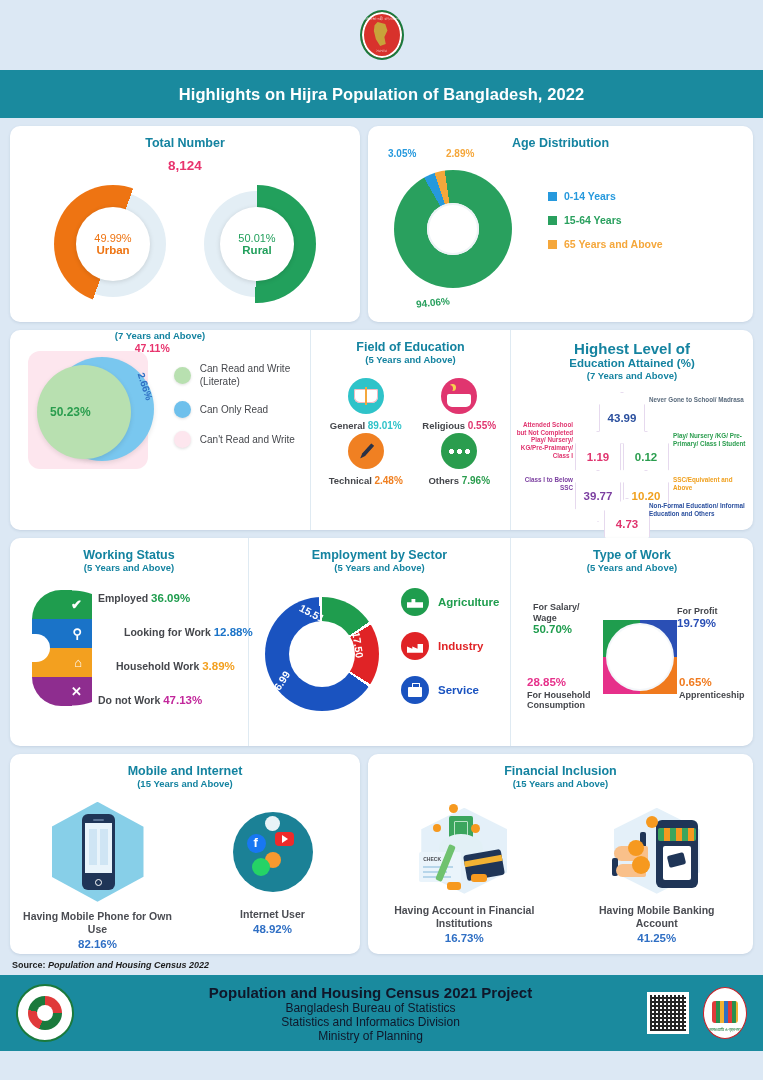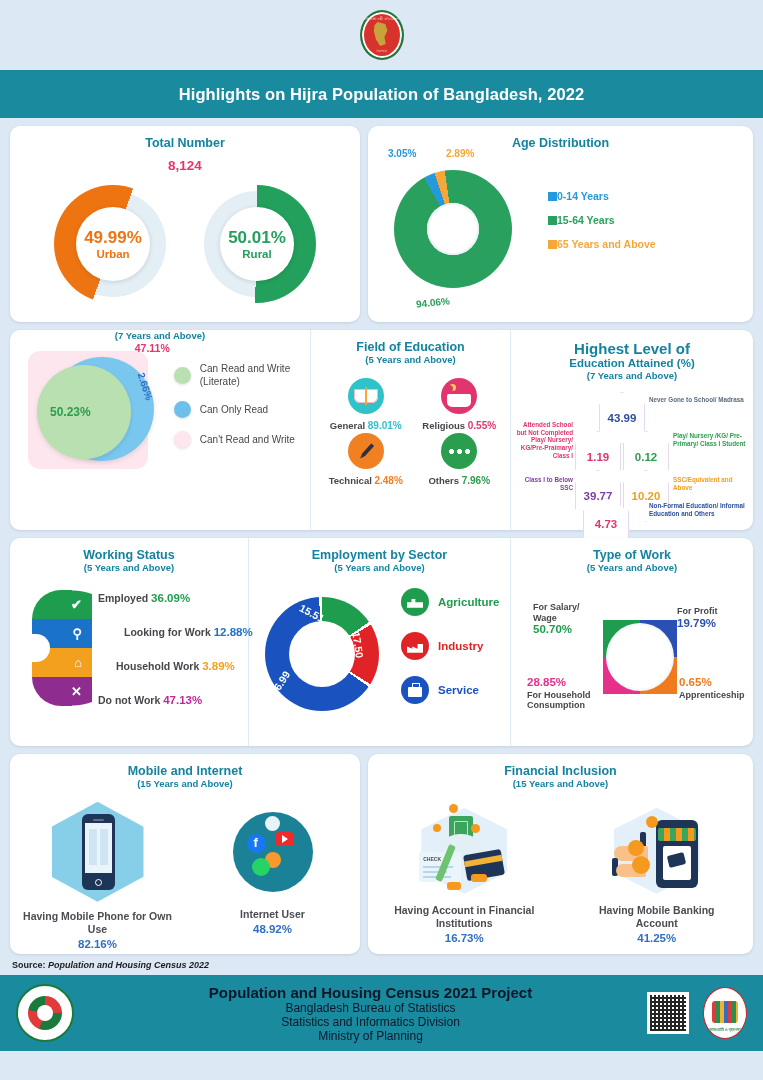--- a/index.html
+++ b/index.html
@@ -58,21 +58,21 @@
   .dnut .ring-bg {
     position: absolute; inset: 6px; border-radius: 50%;
     background: #e3eef5;
   }
   .dnut .ring-fg { position: absolute; inset: 0; border-radius: 50%; }
   .dnut .hole {
     position: absolute; inset: 22px; border-radius: 50%; background: #fff;
     box-shadow: 0 1px 5px rgba(0,0,0,.13);
     display: flex; flex-direction: column; align-items: center; justify-content: center;
   }
-  .dnut .pct { font-size: 17px; font-weight: bold; }
+  .dnut .pct { font-size: 11px; font-weight: normal; }
   .dnut .lbl { font-size: 11.5px; font-weight: bold; }
   .urban .ring-fg { background: conic-gradient(from 200deg, #ee7412 0deg 180deg, transparent 180deg 360deg); }
   .urban .pct, .urban .lbl { color: #ee7412; }
   .rural .ring-fg { background: conic-gradient(from 0deg, #22a05c 0deg 182deg, transparent 182deg 360deg); }
   .rural .pct, .rural .lbl { color: #22a05c; }
 
   
   .c-age { width: 385px; height: 196px; }
   .age-wrap { display: flex; align-items: center; padding: 6px 0 0 26px; }
   .age-donut { position: relative; width: 118px; height: 118px; margin-top: 14px; }
@@ -85,21 +85,21 @@
   }
   .age-donut .hole {
     position: absolute; inset: 33px; border-radius: 50%; background: #fff;
     box-shadow: inset 0 0 0 2px #eef3f6;
   }
   .age-lab { position: absolute; font-size: 10px; font-weight: bold; white-space: nowrap; }
   .age-lab.l1 { color: #2699dd; left: -6px; top: -22px; }
   .age-lab.l2 { color: #f5a73b; left: 52px; top: -22px; }
   .age-lab.l3 { color: #29a05e; left: 22px; bottom: -20px; transform: rotate(-6deg); }
   .age-legend { margin-left: 36px; margin-top: 8px; }
-  .leg-item { display: flex; align-items: center; margin-bottom: 12px; font-size: 10.5px; font-weight: bold; }
+  .leg-item { display: flex; align-items: center; gap: 7px; margin-bottom: 12px; font-size: 10.5px; font-weight: bold; }
   .leg-swatch { width: 9px; height: 9px; }
 
   
   .c-mid { width: 743px; height: 200px; display: flex; }
   .mid-col { position: relative; }
   .mid-col.a { width: 300px; }
   .mid-col.b { width: 200px; border-left: 1.5px solid #dfeaf2; }
   .mid-col.c { width: 243px; border-left: 1.5px solid #dfeaf2; }
 
   .venn-wrap { display: flex; align-items: center; padding: 10px 0 0 18px; }
@@ -461,21 +461,21 @@
 
           <div class="hex" style="left:112px; top:45px; color:#2a9d4e">0.12</div>
           <div class="hexlab" style="left:162px; top:46px; width:78px; color:#2a9d4e">Play/ Nursery /KG/ Pre-Primary/ Class I Student</div>
 
           <div class="hex" style="left:64px; top:84px; color:#7b3fa0">39.77</div>
           <div class="hexlab" style="left:2px; top:90px; width:60px; text-align:right; color:#7b3fa0">Class I to Below SSC</div>
 
           <div class="hex" style="left:112px; top:84px; color:#f0a01e">10.20</div>
           <div class="hexlab" style="left:162px; top:90px; width:78px; color:#f0a01e">SSC/Equivalent and Above</div>
 
-          <div class="hex" style="left:72px; top:112px; color:#e0356f">4.73</div>
+          <div class="hex" style="left:93px; top:112px; color:#e0356f">4.73</div>
           <div class="hexlab" style="left:138px; top:116px; width:100px; color:#2a4f9e">Non-Formal Education/ Informal Education and Others</div>
         </div>
       </div>
     </div>
   </div>
 
   <div class="row">
     <div class="card c-work">
 
       <div class="wk-col a">

